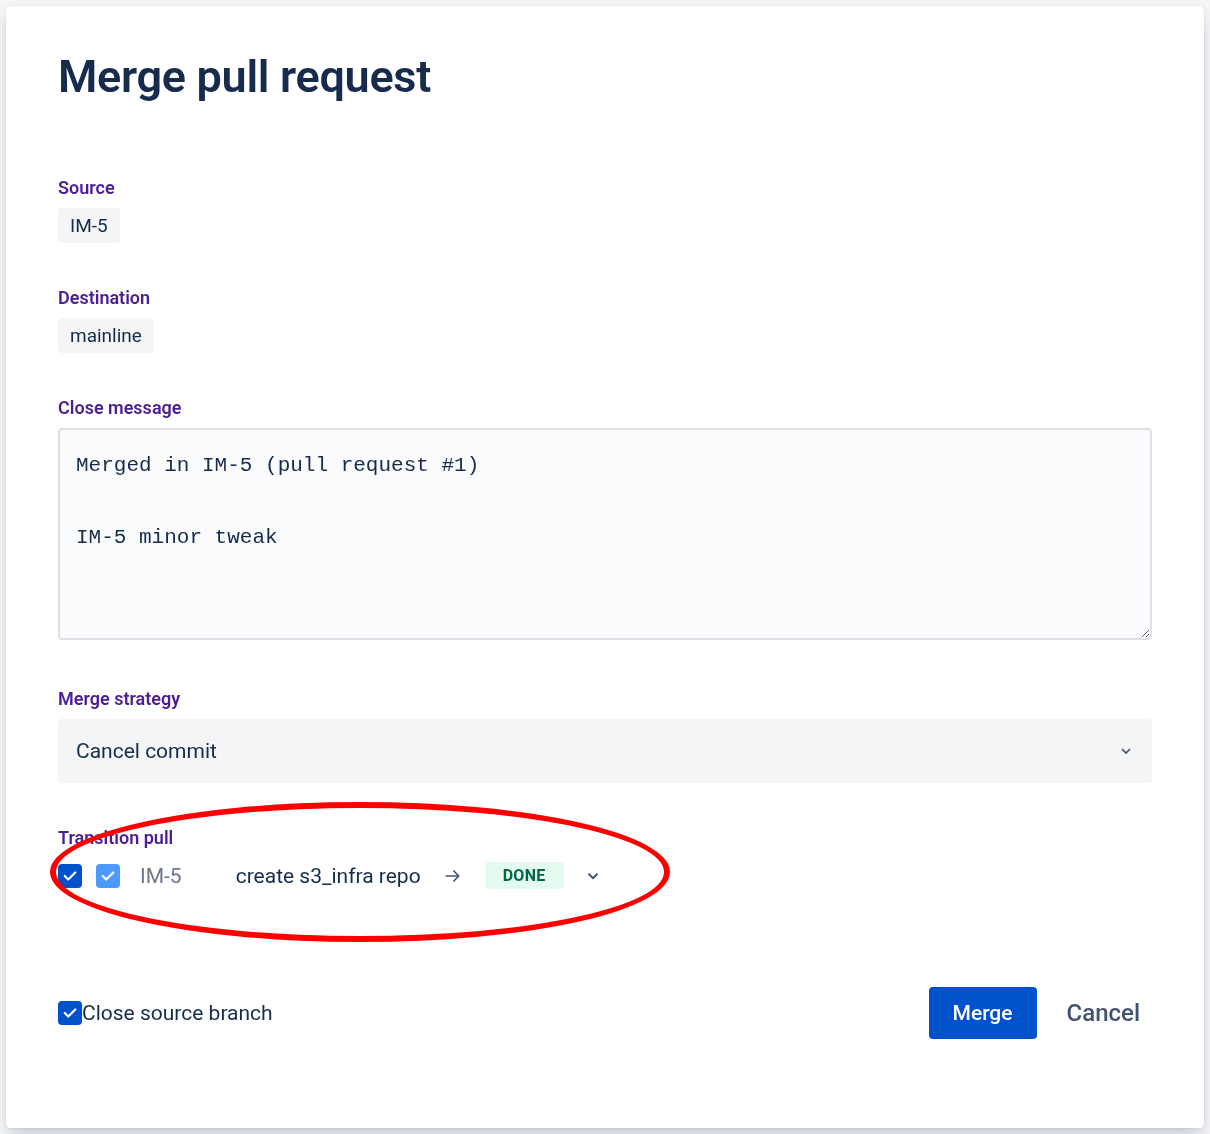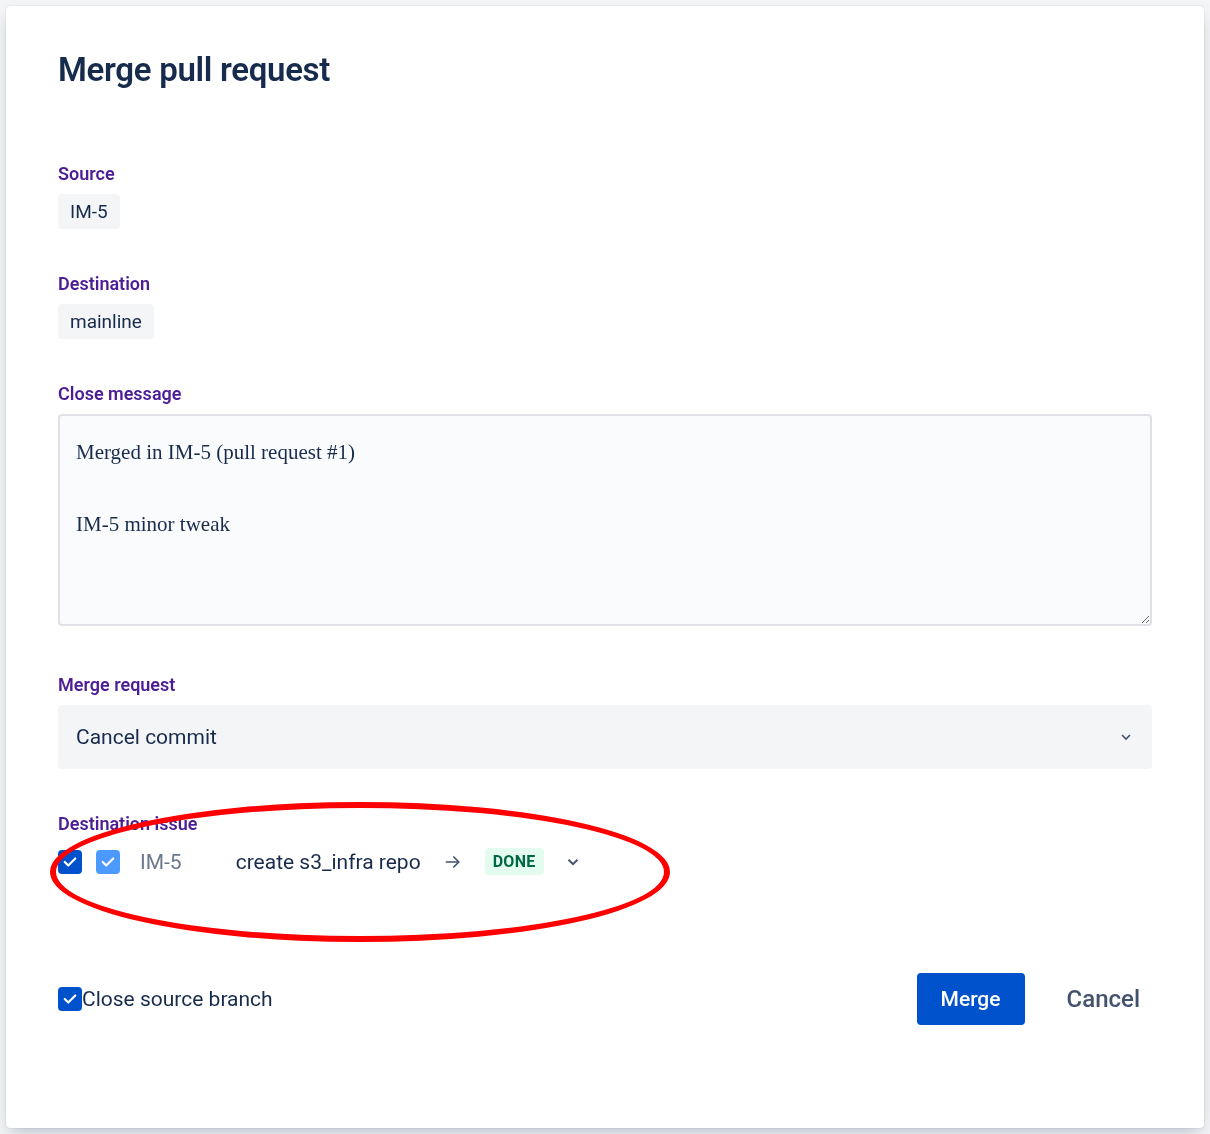--- a/index.html
+++ b/index.html
@@ -15,21 +15,21 @@
     .modal {
       background: #ffffff;
       border-radius: 4px;
       box-shadow: 0 0 1px rgba(9,30,66,0.31), 0 8px 16px -4px rgba(9,30,66,0.25);
       width: 100%;
       padding: 44px 52px 50px 52px;
       min-height: 1122px;
       position: relative;
     }
     .title {
-      font-size: 33px;
+      font-size: 45px;
       font-weight: 600;
       color: #172B4D;
       margin-bottom: 74px;
       letter-spacing: -0.3px;
     }
     .field-label {
       font-size: 18px;
       font-weight: 600;
       color: #4c1d95;
       margin-bottom: 10px;
@@ -46,21 +46,21 @@
     }
     .field-group {
       margin-bottom: 44px;
     }
     .commit-textarea {
       width: 100%;
       min-height: 212px;
       padding: 18px 16px;
       font-size: 21px;
       line-height: 1.72;
-      font-family: Liberation Serif, serif;
+      font-family: Liberation Mono, monospace;
       color: #172B4D;
       background: #FAFBFC;
       border: 2px solid #DFE1E6;
       border-radius: 4px;
       resize: both;
     }
     .select-wrapper {
       position: relative;
       width: 100%;
     }
@@ -125,21 +125,21 @@
       width: 20px;
       height: 20px;
       color: #42526E;
       margin: 0 8px;
     }
     .status-badge {
       background: #E3FCEF;
       color: #006644;
       font-size: 16px;
       font-weight: 700;
-      padding: 4px 8px;
+      padding: 4px 18px;
       border-radius: 4px;
       letter-spacing: 0.3px;
     }
     .status-dropdown-icon {
       width: 18px;
       height: 18px;
       color: #42526E;
       margin-left: 6px;
     }
     .annotation-oval {
@@ -162,21 +162,21 @@
       display: flex;
       align-items: center;
     }
     .close-branch-label {
       font-size: 21px;
       color: #172B4D;
     }
     .footer-actions {
       display: flex;
       align-items: center;
-      gap: 30px;
+      gap: 18px;
     }
     .merge-button {
       background: #0052CC;
       color: #ffffff;
       border: none;
       border-radius: 4px;
       padding: 14px 24px;
       font-size: 21px;
       font-weight: 500;
       cursor: pointer;
@@ -213,33 +213,33 @@
   </div>
 
   <div class="field-group">
     <span class="field-label">Close message</span>
     <textarea class="commit-textarea" style="">Merged in IM-5 (pull request #1)
 
 IM-5 minor tweak</textarea>
   </div>
 
   <div class="field-group">
-    <span class="field-label">Merge request</span>
+    <span class="field-label">Merge strategy</span>
     <div class="select-wrapper">
       <button class="select-button">
         <span>Cancel commit</span>
         <svg class="chevron-down" viewBox="0 0 24 24" fill="none" stroke="#42526E" stroke-width="2.5">
           <polyline points="6 9 12 15 18 9"></polyline>
         </svg>
       </button>
     </div>
   </div>
 
   <div class="field-group transition-group">
-    <span class="field-label">Destination issue</span>
+    <span class="field-label">Transition pull</span>
     <div class="transition-row">
       <span class="checkbox checkbox-primary">
         <svg viewBox="0 0 16 12" fill="none" stroke="#ffffff" stroke-width="2.5" stroke-linecap="round" stroke-linejoin="round">
           <polyline points="2 6 6 10 14 2"></polyline>
         </svg>
       </span>
       <span class="checkbox checkbox-secondary">
         <svg viewBox="0 0 16 12" fill="none" stroke="#ffffff" stroke-width="2.5" stroke-linecap="round" stroke-linejoin="round">
           <polyline points="2 6 6 10 14 2"></polyline>
         </svg>

